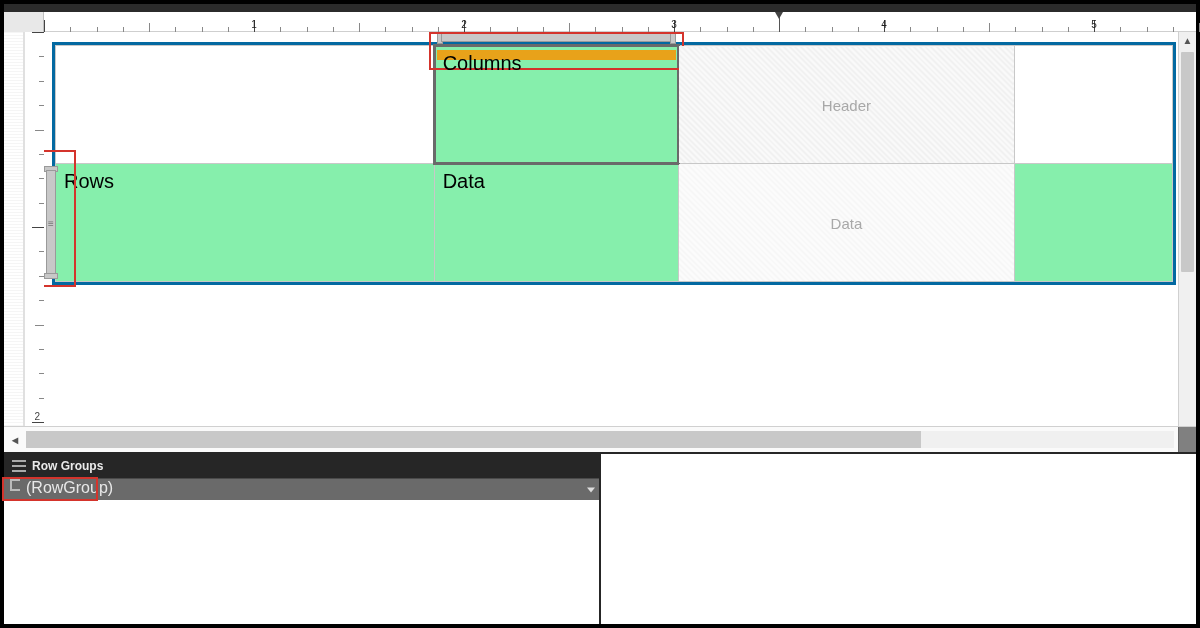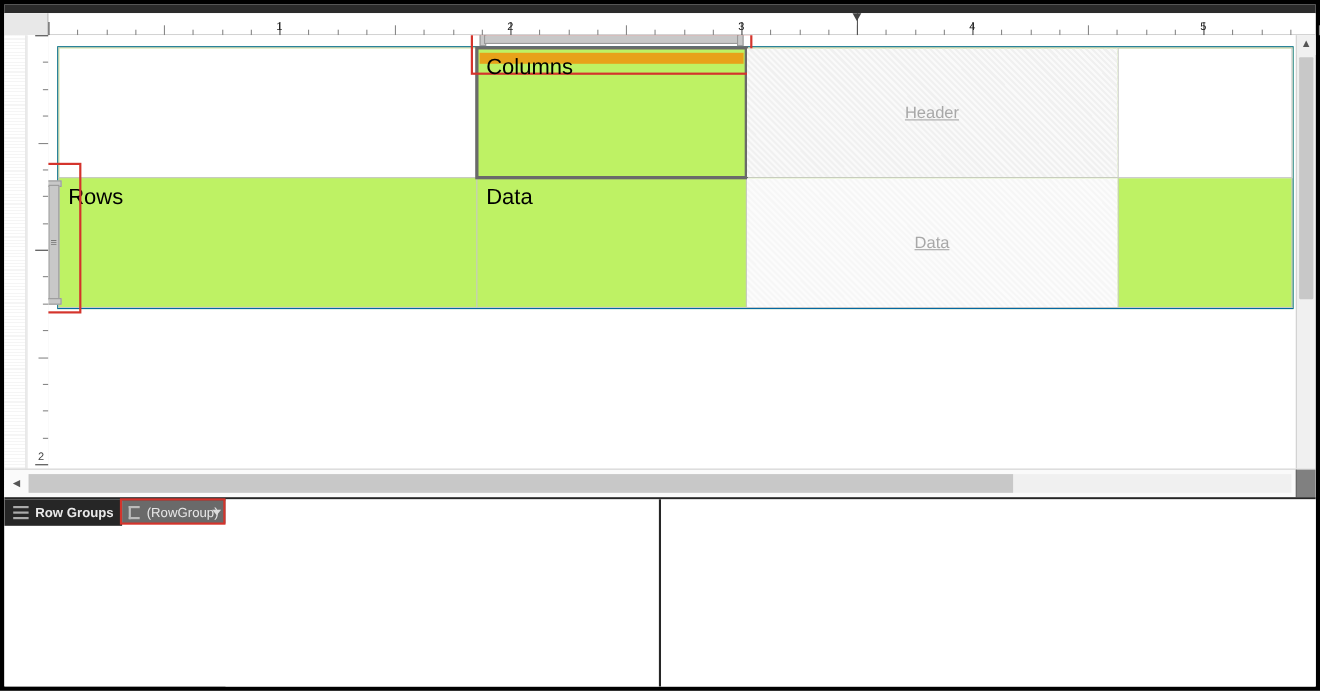--- a/index.html
+++ b/index.html
@@ -30,28 +30,28 @@
   .vruler .vtick.minor { width:6px; background:#888; }
   .vruler .vnum { position:absolute; right:4px; font-size:10px; color:#444; transform: translateY(-50%) rotate(0deg); }
   .vruler-left-strip { position:absolute; left:0; top:0; bottom:0; width:20px; background: repeating-linear-gradient(#f5f5f5,#f5f5f5 1px,#fff 1px,#fff 3px); border-right:1px solid #e0e0e0; }
 
   
   .canvas-area { position: absolute; left: 40px; right: 18px; top: 28px; bottom: 198px; background: #fff; overflow: hidden; }
   .report-body { position: absolute; left: 8px; top: 6px; right: 2px; bottom: 0; background: #fff; }
   .title-box { border: 1px dashed #cfcfcf; padding: 2px 6px 10px 0; margin-bottom: 28px; }
   .title-text { font-size: 56px; font-weight: 300; color: #222; letter-spacing: 0.5px; }
 
-  .tablix { position: relative; border: 1px solid #0369a1; background:#bef264; }
+  .tablix { position: relative; border: 3px solid #0369a1; background:#86efac; }
   .tablix table { border-collapse: collapse; width: 100%; }
   .tablix td { border: 1px solid #c8c8c8; vertical-align: top; }
 
   .corner-cell { width: 360px; height: 118px; background:#fff; position:relative; }
   .col-head-cell { width: 232px; height: 118px; position: relative; padding: 6px 8px 6px 8px; font-size: 20px; color:#000; }
   .outer-head { position: relative; background: repeating-linear-gradient(45deg,#f0f0f0,#f0f0f0 2px,#fafafa 2px,#fafafa 4px); text-align:center; color:#a8a8a8; font-size:15px; }
-  .outer-head .lbl { position:absolute; left:50%; top:50%; transform:translate(-50%,-50%);text-decoration:underline; }
+  .outer-head .lbl { position:absolute; left:50%; top:50%; transform:translate(-50%,-50%); }
 
   .row-head-cell { height: 118px; padding: 6px 8px; font-size: 20px; color:#000; position:relative; }
   .data-cell { padding: 6px 8px; font-size: 20px; color:#000; position:relative; }
 
   
   .hl-red { position:absolute; border: 2px solid #d4342c; pointer-events:none; }
   .col-orange { position:absolute; background:#e8a21a; }
 
   
   .row-handle { position:absolute; left:-14px; top:0; bottom:0; width:18px; }
@@ -81,31 +81,31 @@
   .hscroll { position:absolute; left:0; right:0; bottom:172px; height:26px; background:#fafafa; border-top:1px solid #d0d0d0; }
   .hscroll .arrow { position:absolute; top:4px; width:18px; height:18px; text-align:center; font-size:11px; color:#555; line-height:18px; }
   .hscroll .arrow.l { left:2px; }
   .hscroll .arrow.r { right:2px; }
   .hscroll .track { position:absolute; left:22px; right:22px; top:4px; bottom:4px; background:#f0f0f0; }
   .hscroll .thumb { position:absolute; left:0; top:0; bottom:0; width:78%; background:#c8c8c8; }
   .hscroll-corner { position:absolute; right:0; top:0; width:18px; height:26px; background:#808080; border-left:1px solid #666; }
 
   
   .group-pane { position:absolute; left:0; right:0; bottom:0; height:172px; background:#fff; border-top:2px solid #262626; display:flex; }
-  .gp-col { flex:1; display:flex; flex-direction:row; position:relative; }
+  .gp-col { flex:1; display:flex; flex-direction:column; position:relative; }
   .gp-col + .gp-col { border-left:2px solid #262626; }
   .gp-header { height:24px; background:#262626; color:#eaeaea; font-size:12px; font-weight:600; display:flex; align-items:center; padding:0 8px; gap:6px; position:relative; }
   .gp-header .grid-icon { width:14px; height:12px; display:inline-block; position:relative; }
   .gp-header .grid-icon::before { content:""; position:absolute; inset:0; background:
      linear-gradient(#aaa,#aaa) 0 0/100% 2px no-repeat,
      linear-gradient(#aaa,#aaa) 0 5px/100% 2px no-repeat,
      linear-gradient(#aaa,#aaa) 0 10px/100% 2px no-repeat; }
   .gp-header .menu-arrow { position:absolute; right:6px; top:50%; transform:translateY(-50%); width:0; height:0; border-left:4px solid transparent; border-right:4px solid transparent; border-top:5px solid #ccc; }
 
-  .gp-item-row { height:22px; background:#6a6a6a; display:flex; align-items:center; padding:0 6px; gap:6px; color:#e8e8e8; font-size:12px; position:relative; border-top:1px solid #4a4a4a; }
+  .gp-item-row { height:22px; background:#6a6a6a; display:flex; align-items:flex-start; padding:0 6px; gap:6px; color:#e8e8e8; font-size:16px; position:relative; border-top:1px solid #4a4a4a; }
   .gp-item-row .bracket-icon { width:10px; height:12px; border-left:2px solid #bbb; border-top:2px solid #bbb; border-bottom:2px solid #bbb; }
   .gp-item-row .dd { position:absolute; right:4px; top:50%; transform:translateY(-50%); width:0;height:0; border-left:4px solid transparent; border-right:4px solid transparent; border-top:5px solid #ddd; }
   .gp-body { flex:1; background:#fff; }
 
   .hl-red-thin { position:absolute; border:2px solid #d4342c; pointer-events:none; }
 </style>
 </head>
 <body>
 
 <div class="frame">

